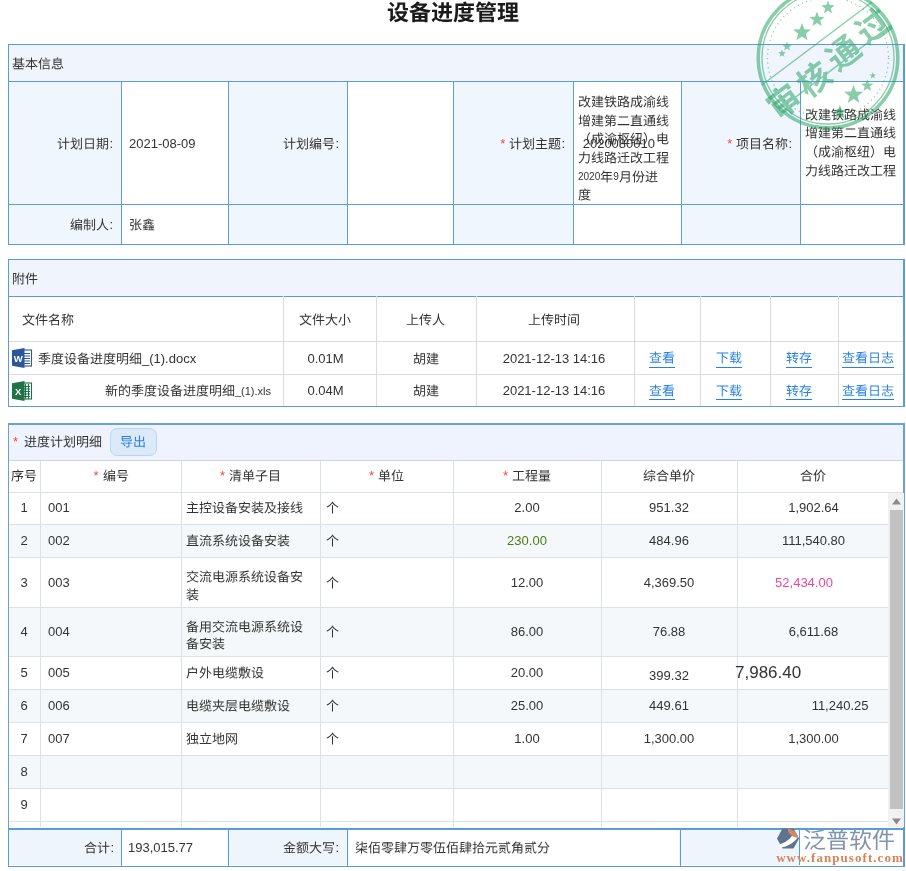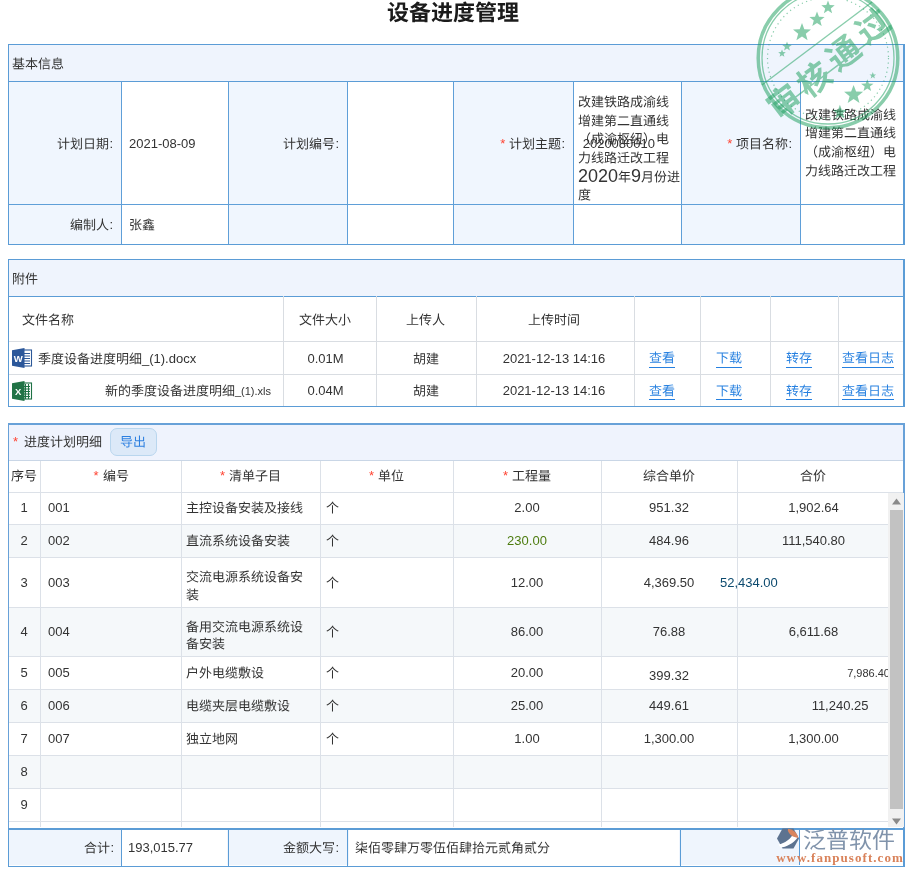--- a/index.html
+++ b/index.html
@@ -255,21 +255,21 @@
     <svg style="width:91px;height:13px;vertical-align:-0.12em" viewBox="0 -880 7000 1000" fill="#333">
       <use href="#r529B" x="0"></use>
       <use href="#r7EBF" x="1000"></use>
       <use href="#r8DEF" x="2000"></use>
       <use href="#r8FC1" x="3000"></use>
       <use href="#r6539" x="4000"></use>
       <use href="#r5DE5" x="5000"></use>
       <use href="#r7A0B" x="6000"></use>
     </svg>
   </div>
-<div style="position:absolute;left:578px;top:165.6px;width:300px;height:21px;display:flex;align-items:center;justify-content:flex-start;font-size:18px;color:#333;white-space:nowrap">
+<div style="position:absolute;left:578px;top:165.6px;width:300px;height:21px;display:flex;align-items:center;justify-content:flex-start;font-size:10px;color:#333;white-space:nowrap">
     <span>2020</span>
     <svg style="width:13px;height:13px;vertical-align:-0.12em" viewBox="0 -880 1000 1000" fill="#333">
       <use href="#r5E74" x="0"></use>
     </svg>
     <span>9</span>
     <svg style="width:39px;height:13px;vertical-align:-0.12em" viewBox="0 -880 3000 1000" fill="#333">
       <use href="#r6708" x="0"></use>
       <use href="#r4EFD" x="1000"></use>
       <use href="#r8FDB" x="2000"></use>
     </svg>
@@ -697,21 +697,21 @@
     <svg style="width:13px;height:13px;vertical-align:-0.12em" viewBox="0 -880 1000 1000" fill="#333">
       <use href="#r4E2A" x="0"></use>
     </svg>
   </div>
 <div style="position:absolute;left:472px;top:571.5px;width:110px;height:21px;display:flex;align-items:center;justify-content:center;font-size:13px;color:#333;white-space:nowrap">
     <span>12.00</span>
   </div>
 <div style="position:absolute;left:614px;top:571.5px;width:110px;height:21px;display:flex;align-items:center;justify-content:center;font-size:13px;color:#333;white-space:nowrap">
     <span>4,369.50</span>
   </div>
-<div style="position:absolute;left:720px;top:571.5px;width:110px;height:21px;display:flex;align-items:center;font-size:13px;color:#0c4a6e;white-space:nowrap">
+<div style="position:absolute;left:749px;top:571.5px;width:110px;height:21px;display:flex;align-items:center;justify-content:center;font-size:13px;color:#ec4899;white-space:nowrap">
     <span>52,434.00</span>
   </div>
 <div style="position:absolute;left:9px;top:621px;width:30px;height:21px;display:flex;align-items:center;justify-content:center;font-size:13px;color:#333;white-space:nowrap">
     <span>4</span>
   </div>
 <div style="position:absolute;left:48px;top:621px;width:300px;height:21px;display:flex;align-items:center;justify-content:flex-start;font-size:13px;color:#333;white-space:nowrap">
     <span>004</span>
   </div>
 <div style="position:absolute;left:186px;top:615.8px;width:300px;height:21px;display:flex;align-items:center;justify-content:flex-start;font-size:13px;color:#333;white-space:nowrap">
     <svg style="width:117px;height:13px;vertical-align:-0.12em" viewBox="0 -880 9000 1000" fill="#333">
@@ -767,21 +767,21 @@
     <svg style="width:13px;height:13px;vertical-align:-0.12em" viewBox="0 -880 1000 1000" fill="#333">
       <use href="#r4E2A" x="0"></use>
     </svg>
   </div>
 <div style="position:absolute;left:472px;top:662px;width:110px;height:21px;display:flex;align-items:center;justify-content:center;font-size:13px;color:#333;white-space:nowrap">
     <span>20.00</span>
   </div>
 <div style="position:absolute;left:614px;top:662px;width:110px;height:21px;display:flex;align-items:flex-end;justify-content:center;font-size:13px;color:#333;white-space:nowrap">
     <span>399.32</span>
   </div>
-<div style="position:absolute;left:780px;top:662px;width:110px;height:21px;display:flex;align-items:center;justify-content:flex-end;font-size:11px;color:#333;white-space:nowrap">
+<div style="position:absolute;left:735px;top:662px;width:110px;height:21px;display:flex;align-items:center;justify-content:flex-start;font-size:17px;color:#333;white-space:nowrap">
     <span>7,986.40</span>
   </div>
 <div style="position:absolute;left:9px;top:695px;width:30px;height:21px;display:flex;align-items:center;justify-content:center;font-size:13px;color:#333;white-space:nowrap">
     <span>6</span>
   </div>
 <div style="position:absolute;left:48px;top:695px;width:300px;height:21px;display:flex;align-items:center;justify-content:flex-start;font-size:13px;color:#333;white-space:nowrap">
     <span>006</span>
   </div>
 <div style="position:absolute;left:186px;top:695px;width:300px;height:21px;display:flex;align-items:center;justify-content:flex-start;font-size:13px;color:#333;white-space:nowrap">
     <svg style="width:104px;height:13px;vertical-align:-0.12em" viewBox="0 -880 8000 1000" fill="#333">

